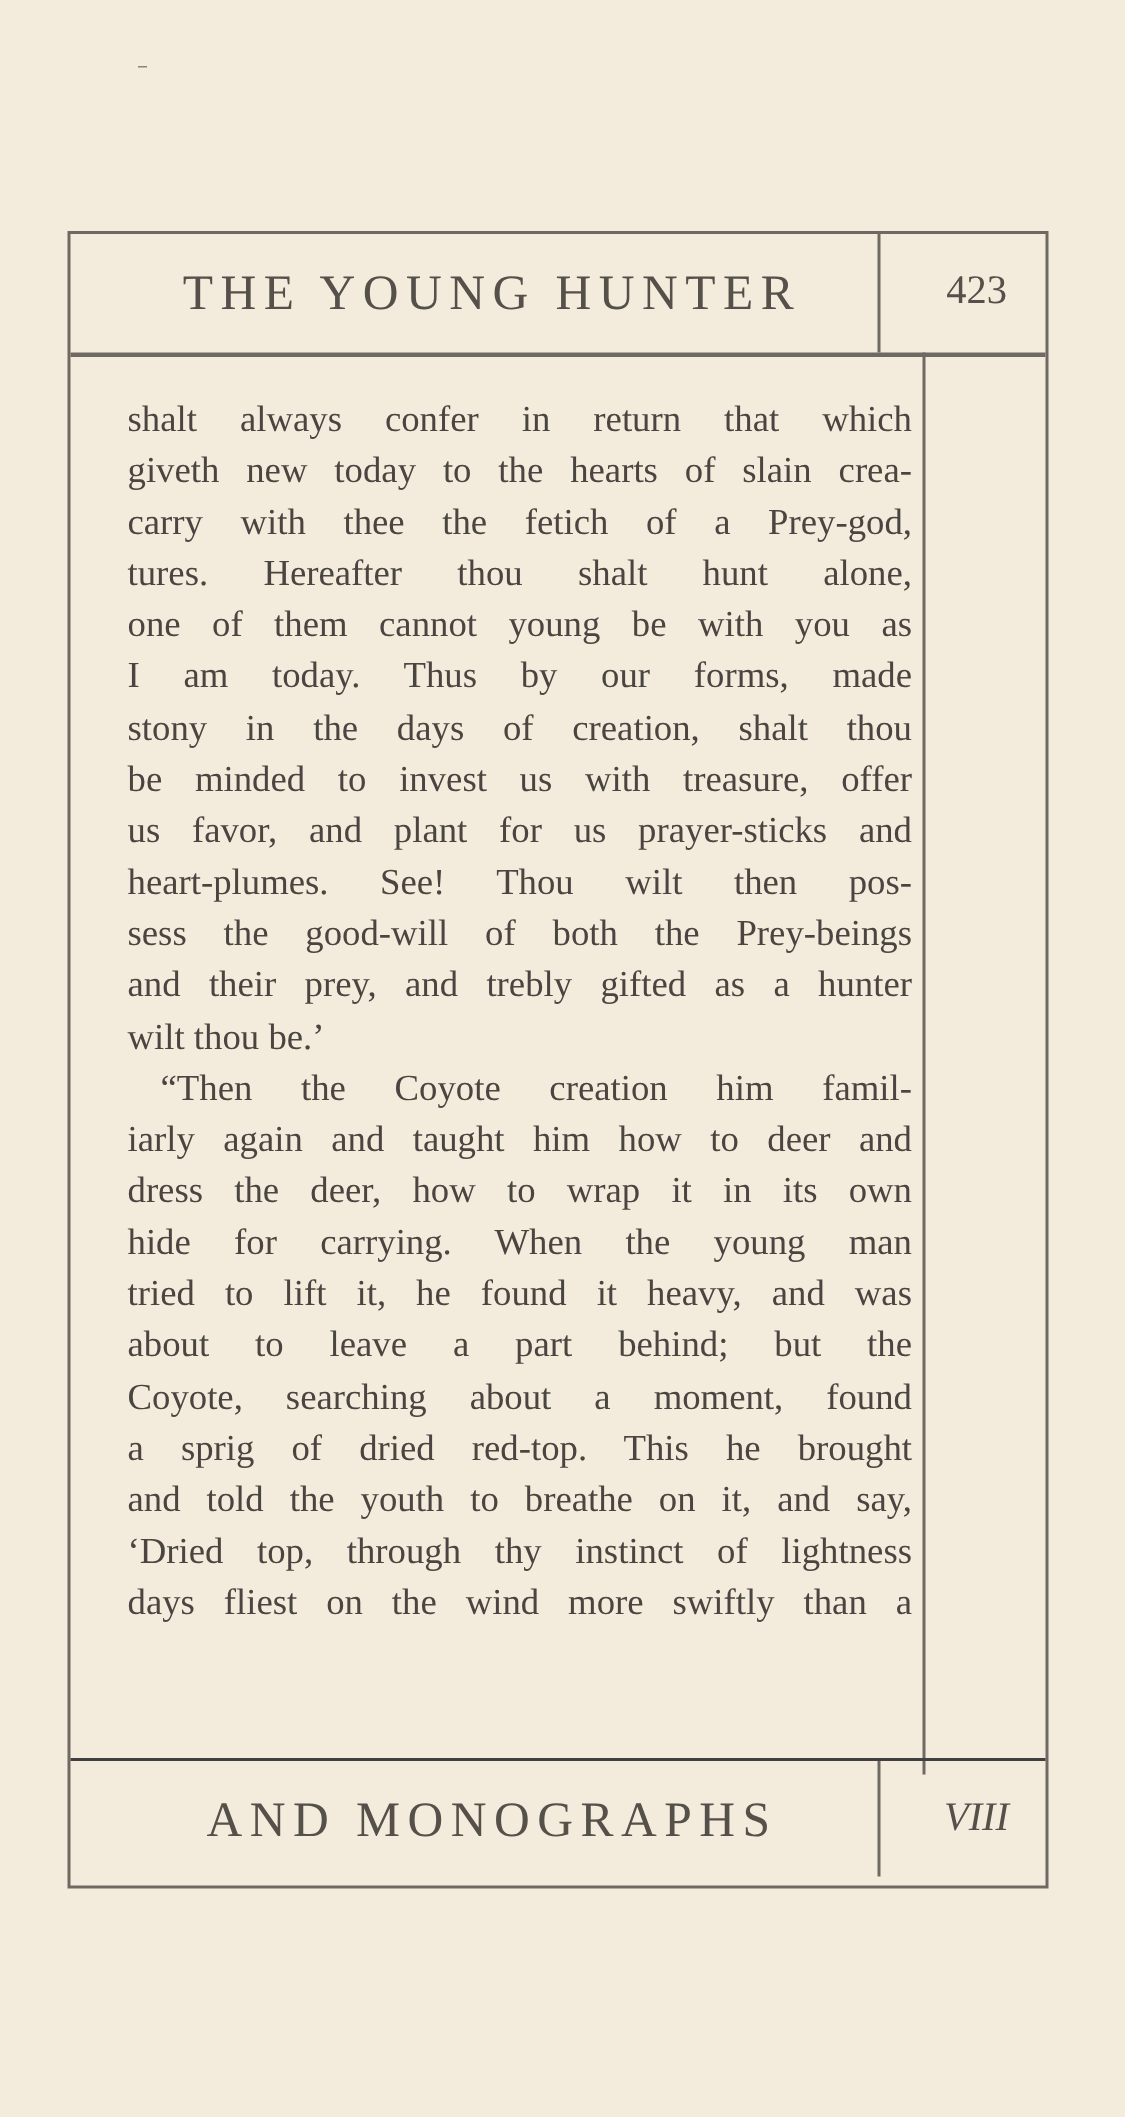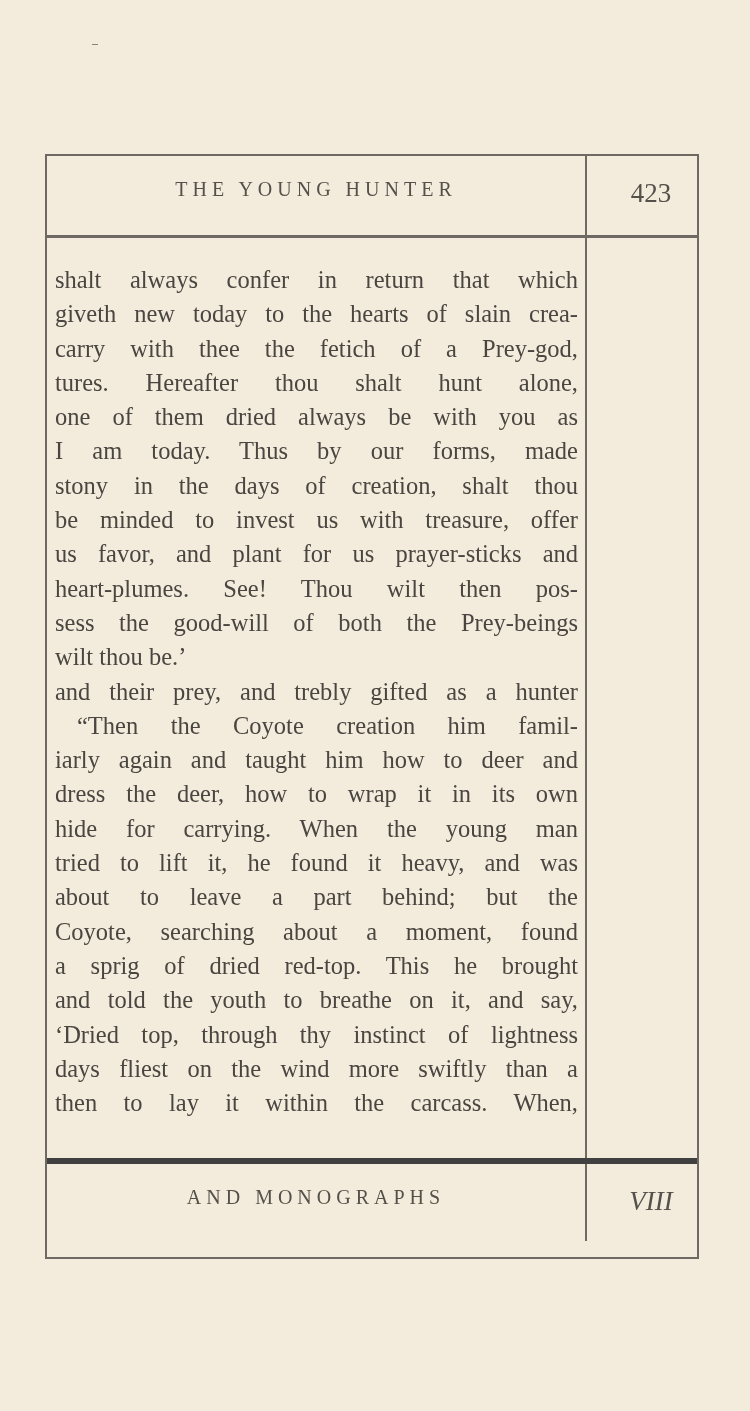--- a/index.html
+++ b/index.html
@@ -30,42 +30,44 @@
       width: 100%;
     }
     .header-row {
       top: 0;
       height: 79px;
       border-bottom: 3px solid #6e6962;
     }
     .body-row {
       top: 79px;
       height: 948px;
+      margin-left: 30px;
     }
     .footer-row {
-      bottom: 16px;
+      bottom: 6px;
       height: 77px;
-      border-top: 6px solid #404040;
+      border-top: 2px solid #404040;
     }
     .divider {
       position: absolute;
       left: 538px;
       top: 0;
       bottom: 0;
       width: 2px;
       background: #6e6962;
     }
     .header-title, .footer-title {
       position: absolute;
       left: 0;
       width: 538px;
       text-align: center;
-      font-size: 20px;
+      font-size: 33px;
       letter-spacing: 5px;
       color: #55504a;
+      padding-left: 12px;
     }
     .header-title { top: 22px; }
     .footer-title { top: 22px; }
     .header-pagenum, .footer-volume {
       position: absolute;
       left: 540px;
       width: 128px;
       text-align: center;
       font-size: 27px;
       color: #55504a;
@@ -116,41 +118,40 @@
     <div class="header-pagenum">423</div>
   </div>
 
   <div class="row body-row">
     <div class="divider"></div>
     <div class="text-column">
       <span class="text-line">shalt always confer in return that which</span>
       <span class="text-line">giveth new today to the hearts of slain crea-</span>
       <span class="text-line">carry with thee the fetich of a Prey-god,</span>
       <span class="text-line">tures.  Hereafter thou shalt hunt alone,</span>
-      <span class="text-line">one of them dried always be with you as</span>
+      <span class="text-line">one of them cannot young be with you as</span>
       <span class="text-line">I am today.  Thus by our forms, made</span>
       <span class="text-line">stony in the days of creation, shalt thou</span>
       <span class="text-line">be minded to invest us with treasure, offer</span>
       <span class="text-line">us favor, and plant for us prayer-sticks and</span>
       <span class="text-line">heart-plumes.  See!  Thou wilt then pos-</span>
       <span class="text-line">sess the good-will of both the Prey-beings</span>
+      <span class="text-line">and their prey, and trebly gifted as a hunter</span>
       <span class="text-line last">wilt thou be.’</span>
-      <span class="text-line">and their prey, and trebly gifted as a hunter</span>
       <span class="text-line indent">“Then the Coyote creation him famil-</span>
       <span class="text-line">iarly again and taught him how to deer and</span>
       <span class="text-line">dress the deer, how to wrap it in its own</span>
       <span class="text-line">hide for carrying.  When the young man</span>
       <span class="text-line">tried to lift it, he found it heavy, and was</span>
       <span class="text-line">about to leave a part behind; but the</span>
       <span class="text-line">Coyote, searching about a moment, found</span>
       <span class="text-line">a sprig of dried red-top.  This he brought</span>
       <span class="text-line">and told the youth to breathe on it, and say,</span>
       <span class="text-line">‘Dried top, through thy instinct of lightness</span>
       <span class="text-line">days fliest on the wind more swiftly than a</span>
-      <span class="text-line">then to lay it within the carcass.  When,</span>
     </div>
   </div>
 
   <div class="row footer-row">
     <div class="footer-title">AND MONOGRAPHS</div>
     <div class="divider"></div>
     <div class="footer-volume">VIII</div>
   </div>
 
 </div>

